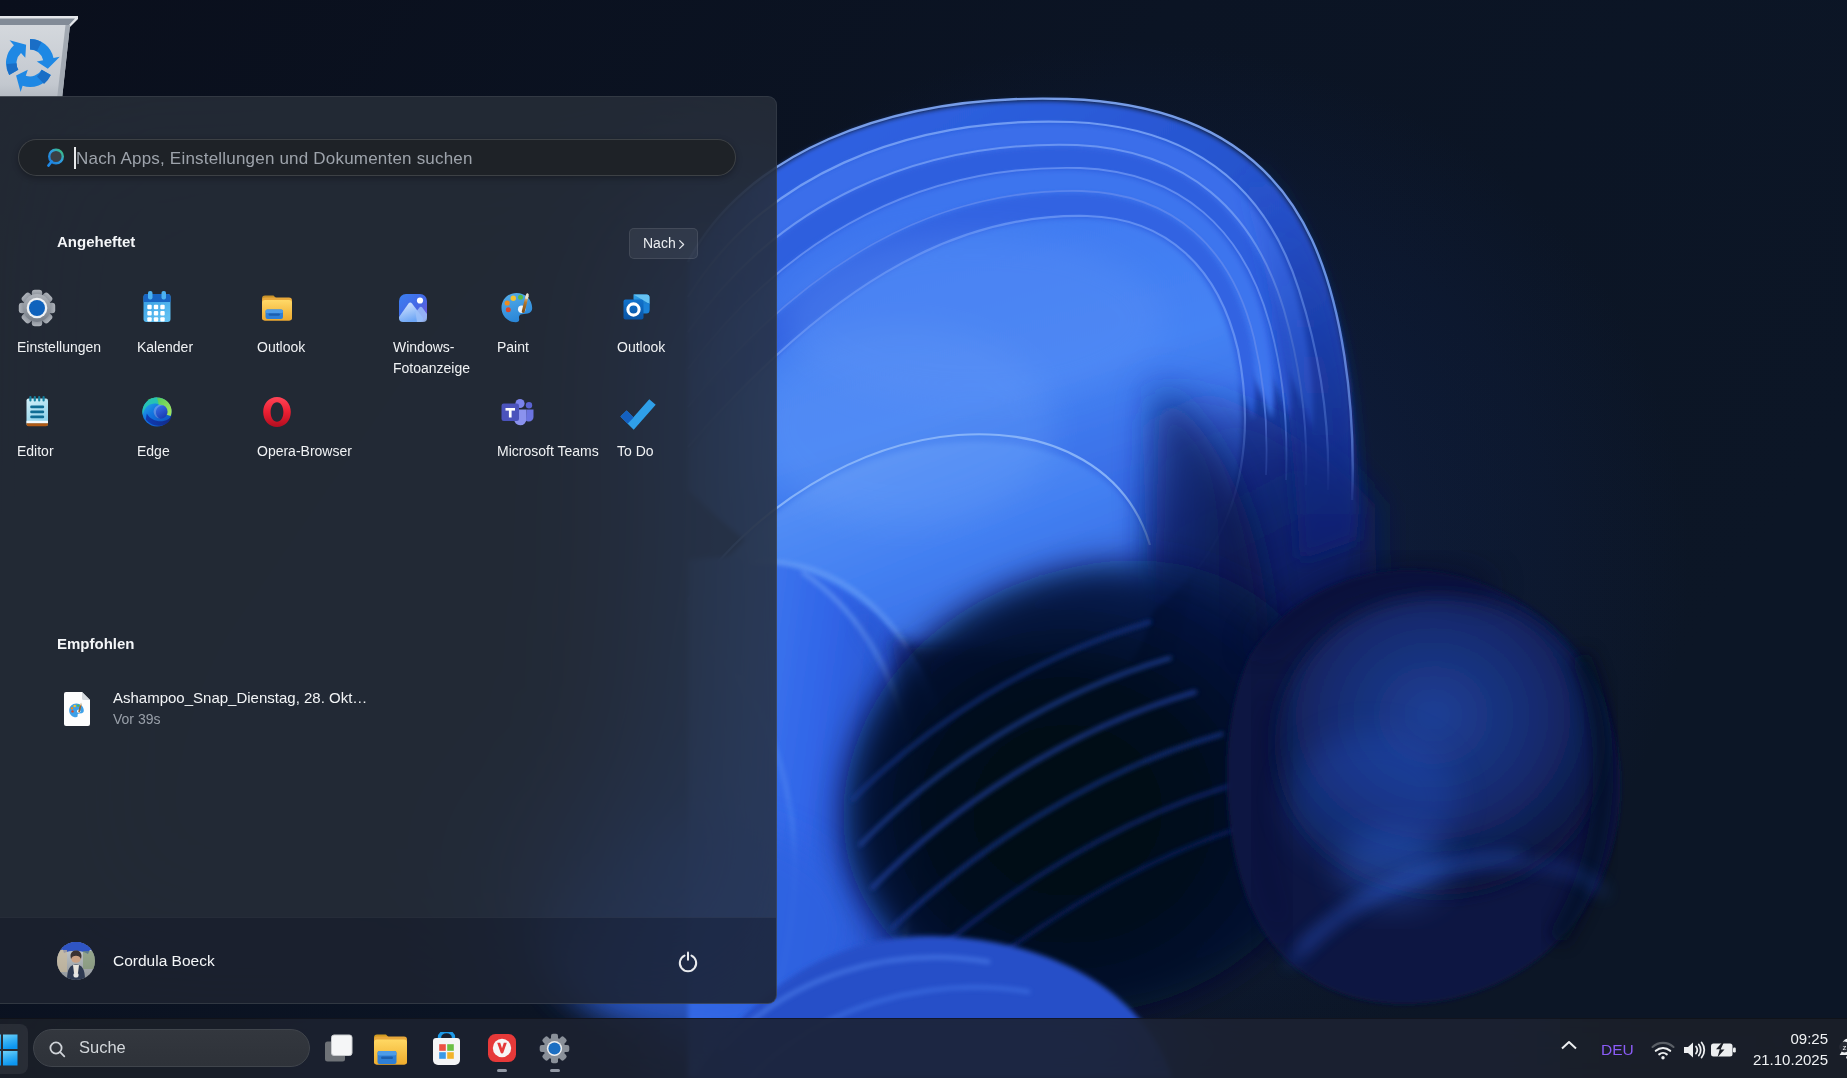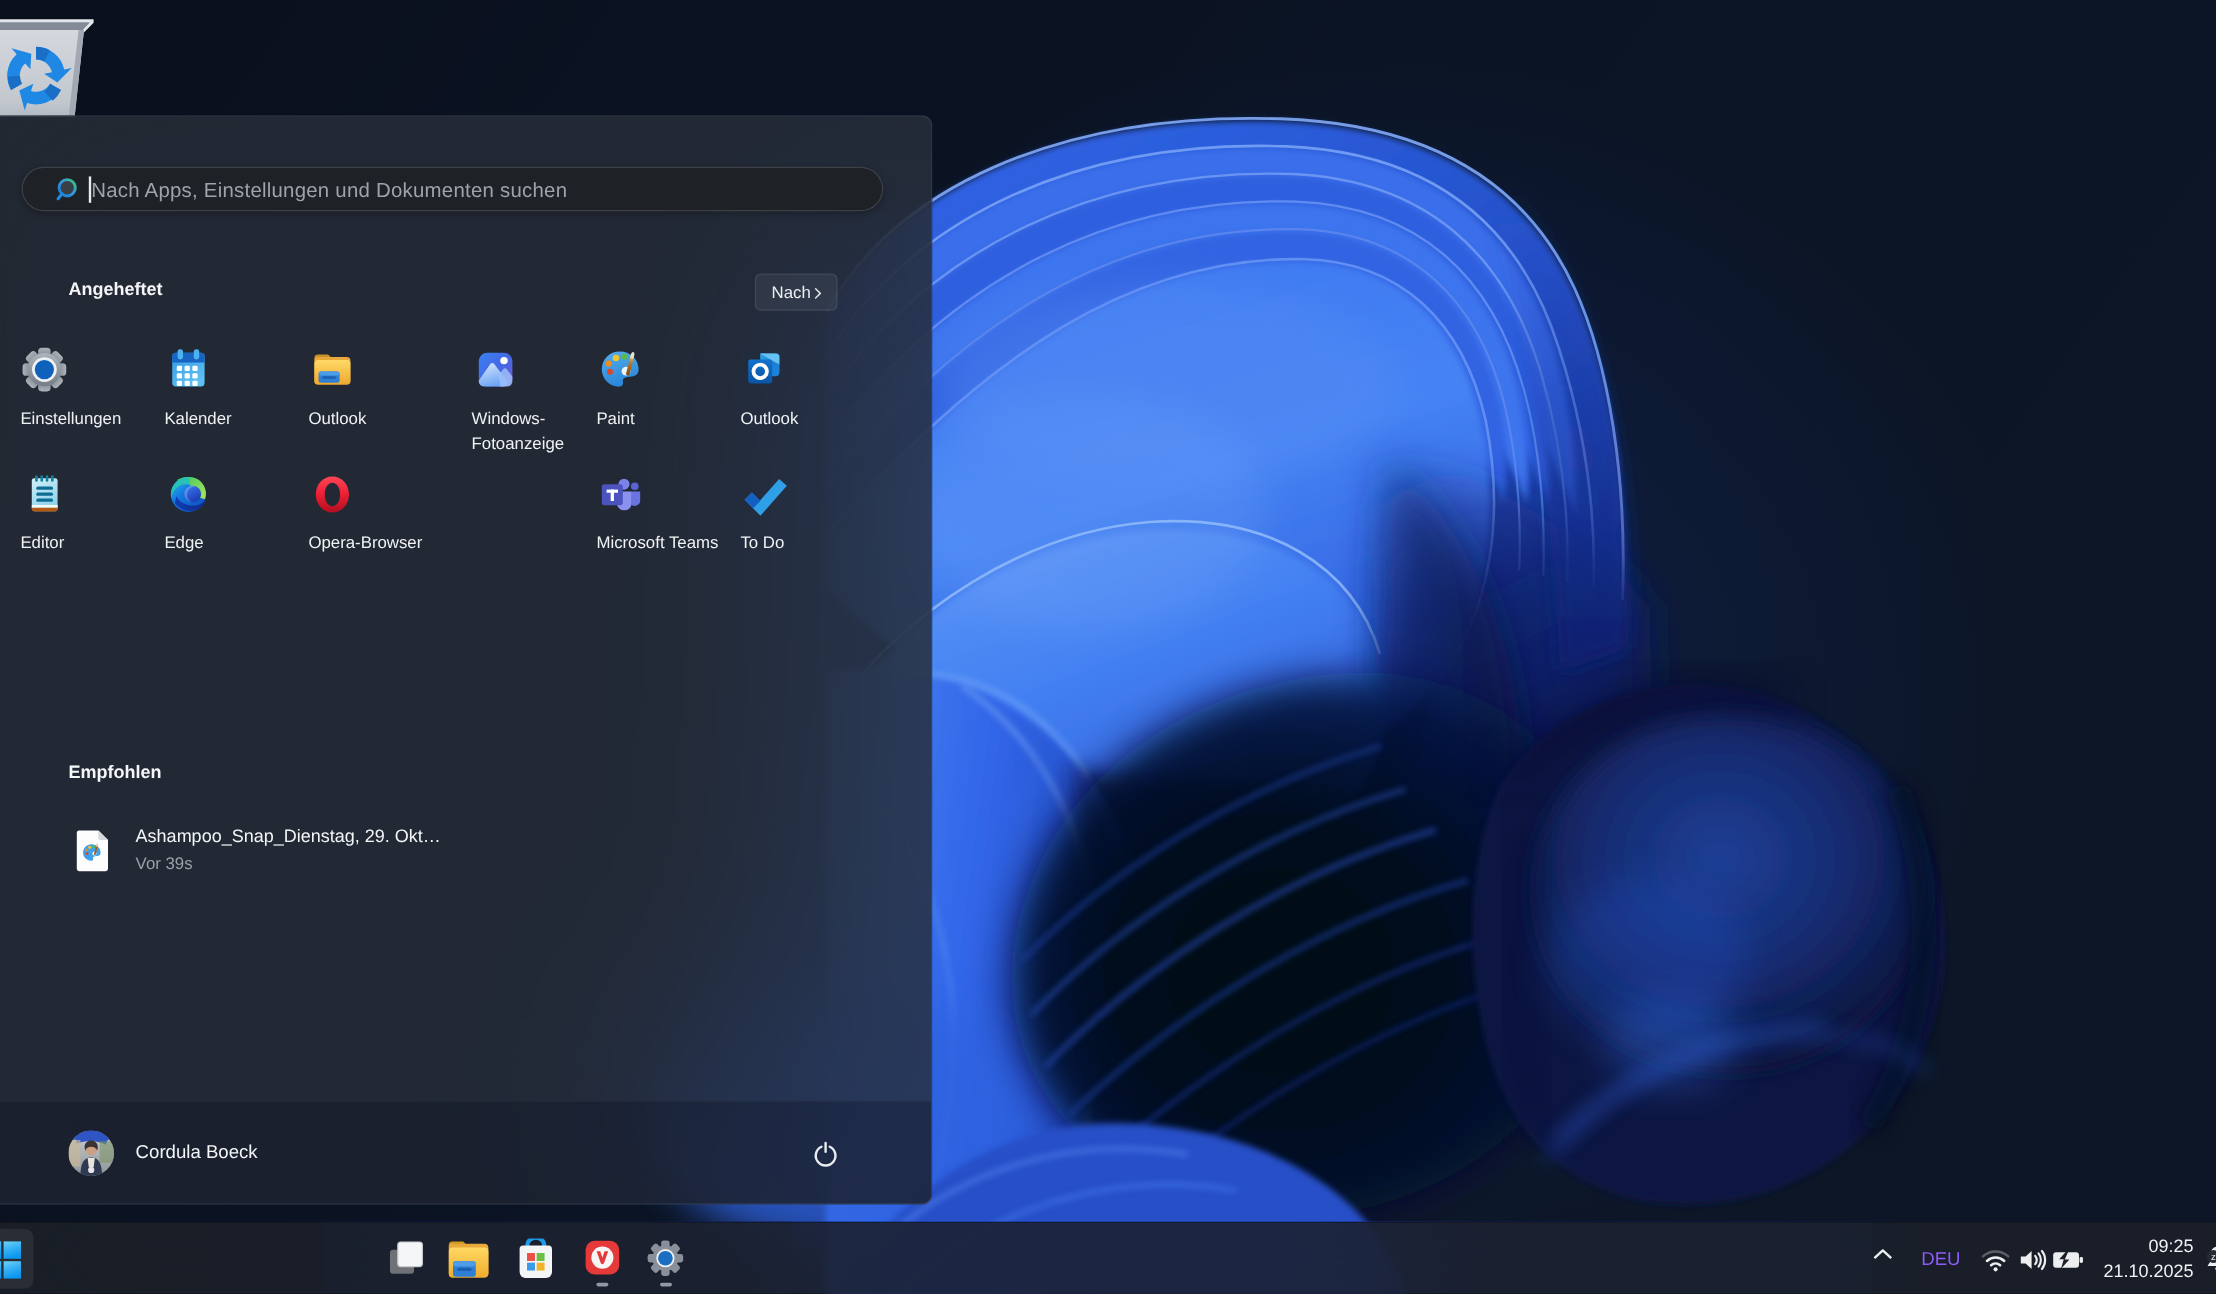--- a/index.html
+++ b/index.html
@@ -423,21 +423,21 @@
     <circle cx="15.7" cy="20.2" r="1.7" fill="#fff"></circle>
     <circle cx="11.7" cy="15" r="1.3" fill="#f2c232"></circle>
         <circle cx="15.1" cy="14.6" r="1.2" fill="#59bb47"></circle>
         <circle cx="9" cy="17.2" r="1.2" fill="#ee8c1e"></circle>
         <circle cx="9.5" cy="20.4" r="1.2" fill="#dd4527"></circle>
     <g transform="rotate(14 17 17)">
           <rect x="16.2" y="12.8" width="1.6" height="8.8" rx=".7" fill="#a06226"></rect>
           <path d="M16.2,12.8 a.8,1.2 0 0 1 1.6,0 l-.2,1.6 h-1.2 Z" fill="#e0dac8"></path>
         </g>
    </svg></div>
-  <div id="ftitle">Ashampoo_Snap_Dienstag, 29. Okt…</div>
+  <div id="ftitle">Ashampoo_Snap_Dienstag, 28. Okt…</div>
   <div id="fsub">Vor 39s</div>
   <div id="ustrip">
     <div id="avatar"><svg width="38" height="38" viewBox="0 0 38 38">
       <defs>
             <linearGradient id="avB" x1="0" y1="0" x2="0" y2="1">
               <stop offset="0" stop-color="#c9cfd4"></stop>
               <stop offset="1" stop-color="#8f9498"></stop>
             </linearGradient>
           </defs>
       <rect width="38" height="38" fill="url(#avB)"></rect>
@@ -468,20 +468,27 @@
             <stop offset="1" stop-color="#0c96f0"></stop>
           </linearGradient>
         </defs>
     <g fill="url(#wlG)">
       <rect x="0.5" y="0.5" width="14.5" height="14.5"></rect>
       <rect x="17" y="0.5" width="14.5" height="14.5"></rect>
       <rect x="0.5" y="17" width="14.5" height="14.5"></rect>
       <rect x="17" y="17" width="14.5" height="14.5"></rect>
     </g>
    </svg></div>
+  <div id="spill">
+      <svg width="19" height="19" viewBox="0 0 19 19">
+        <circle cx="8" cy="8" r="5.6" fill="none" stroke="#cfd3d8" stroke-width="1.8"></circle>
+        <line x1="12.2" y1="12.2" x2="16.3" y2="16.3" stroke="#cfd3d8" stroke-width="1.8" stroke-linecap="round"></line>
+      </svg>
+      <div class="tx">Suche</div>
+    </div>
   <div class="tbi" style="left:323px"><svg width="31" height="31" viewBox="0 0 31 31">
     <rect x="2" y="8.5" width="20" height="20" rx="2.5" fill="#6e7277"></rect>
     <rect x="8.5" y="2" width="20.5" height="20.5" rx="2.5" fill="#f5f6f7"></rect>
     <rect x="8.5" y="2" width="20.5" height="20.5" rx="2.5" fill="none" stroke="#c9cbce" stroke-width="1"></rect>
    </svg></div>
   <div class="tbi" style="left:372px"><svg width="38" height="34" viewBox="0 0 38 34">
     <defs>
           <linearGradient id="tfG" x1="0" y1="0" x2="0" y2="1">
             <stop offset="0" stop-color="#ffd863"></stop>
             <stop offset="1" stop-color="#f0ad2d"></stop>

